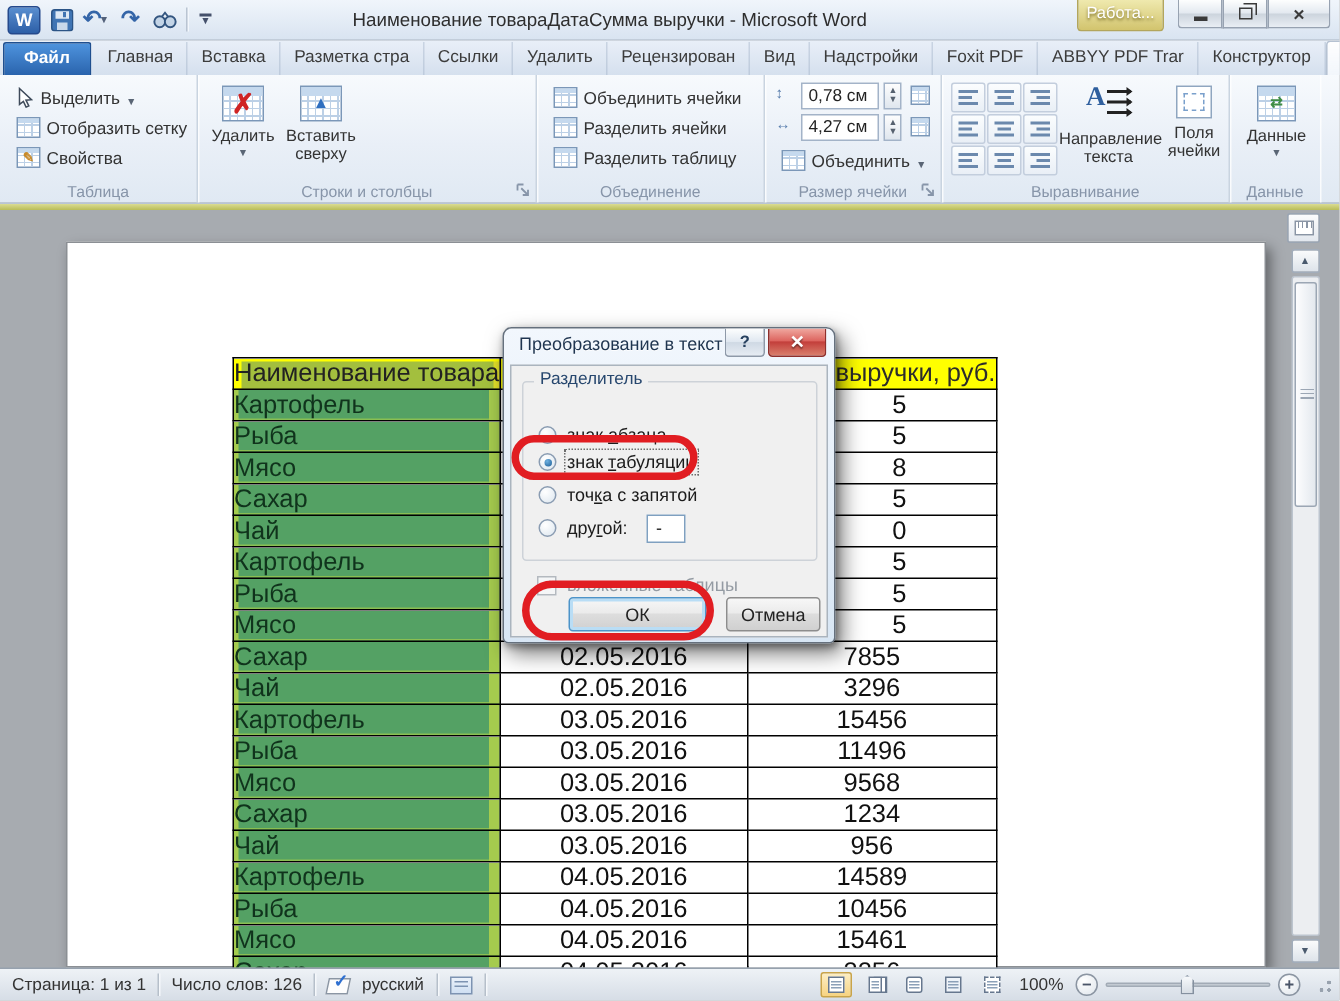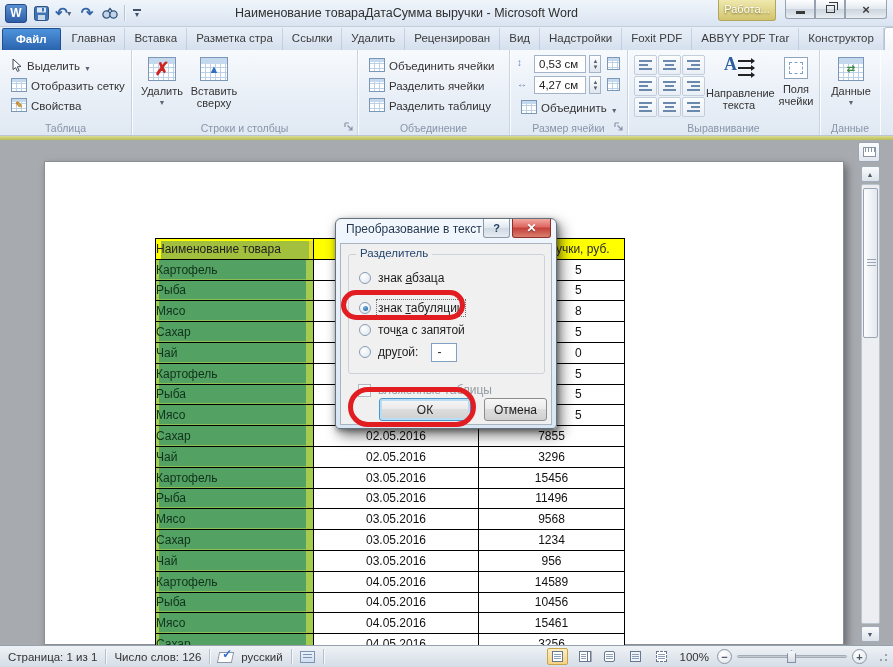--- a/index.html
+++ b/index.html
@@ -86,21 +86,21 @@
   .scrollcol{position:absolute;right:11px;top:2px;width:24px;height:500px}
   .ruler-btn{width:22px;height:20px;background:linear-gradient(#fbfcfd,#e2e7ee);border:1px solid #9aa5b3;border-radius:2px;display:flex;align-items:center;justify-content:center;margin-bottom:4px}
   .ruler-ic{width:13px;height:10px;background:#fff;border:1px solid #8a95a5;position:relative}
   .ruler-ic:before{content:"";position:absolute;left:1px;top:0;width:10px;height:4px;background:repeating-linear-gradient(to right,#8a95a5 0 1px,transparent 1px 3px)}
   .scr-up,.scr-down{width:19px;height:16px;background:linear-gradient(#fafbfc,#dde3ea);border:1px solid #a2adbb;border-radius:2px;display:flex;align-items:center;justify-content:center;font-size:7px;color:#4a5a6e;margin:0 auto}
   .scr-track{width:19px;height:440px;margin:2px auto;background:#eceef1;border:1px solid #bcc4ce;border-radius:2px;position:relative}
   .scr-thumb{position:absolute;left:1px;top:3px;width:15px;height:150px;background:linear-gradient(to right,#fdfdfe,#e3e8ee);border:1px solid #9ba6b4;border-radius:2px}
   .scr-thumb:before{content:"";position:absolute;left:3px;top:70px;width:9px;height:7px;background:repeating-linear-gradient(to bottom,#9ba6b4 0 1px,transparent 1px 3px)}
 
   
-  table.doc{position:absolute;left:110px;top:76px;border-collapse:collapse;table-layout:fixed;font-size:12px}
+  table.doc{position:absolute;left:110px;top:76px;border-collapse:collapse;table-layout:fixed;font-size:17px}
   table.doc td,table.doc th{border:1px solid #000;height:20.8px;padding:0;font-weight:normal;overflow:hidden;white-space:nowrap}
   .col1{width:158px}.col2{width:165px}.col3{width:146px}
   td.c-name,th.h1{background:#54a164;color:#10331c;text-align:left;padding-left:7px;box-shadow:inset 3px 0 0 #a5cb4e,inset -7px 0 0 #a5cb4e,inset 0 -1px 0 #8abf52}
   th.h1{background:#a3bf3e;color:#222;box-shadow:inset 5px 0 0 #ffff00,inset 0 2px 0 #ffff00,inset -4px 0 0 #e4e12a}
   th.h2,th.h3{background:#ffff00;color:#2c2c2c;text-align:center}
   td.c-date{background:#fff;text-align:center;color:#111}
   td.c-sum{background:#fff;text-align:center;color:#111}
   td.c-sum.part{text-align:left;padding-left:96px}
 
   
@@ -288,21 +288,21 @@
     </div>
     <div class="group-label">Объединение</div>
   </div>
 
   <div class="group" style="width:118px">
     <div class="stack">
       <div class="spinrow">
         <span class="szicon">
             <span>↕</span>
           </span>
-        <span class="fld">0,53 см</span>
+        <span class="fld">0,78 см</span>
         <span class="updown">
             <span>▲</span>
             <span>▼</span>
           </span>
         <span class="minibtn">
             <span class="ict" style="width:13px;height:13px"></span>
           </span>
       </div>
       <div class="spinrow">
         <span class="szicon">
@@ -555,21 +555,21 @@
 </div>
 
 <div class="dialog">
   <div class="dlg-title">Преобразование в текст</div>
   <div class="dlg-help">?</div>
   <div class="dlg-close">✕</div>
   <div class="dlg-client">
     <div class="grpbox">
       <span class="legend">Разделитель</span>
       <div>
-          <div class="radio-row" style="top: 14px;">
+          <div class="radio-row" style="top: 26px;">
             <span class="radio"></span>
             <span class="rlab">знак <u>а</u>бзаца</span>
           </div>
           <div class="radio-row" style="top: 44px;">
             <span class="radio sel"></span>
             <span class="rlab focus">знак <u>т</u>абуляции</span>
           </div>
           <div class="radio-row" style="top: 66px;">
             <span class="radio"></span>
             <span class="rlab">точ<u>к</u>а с запятой</span>

